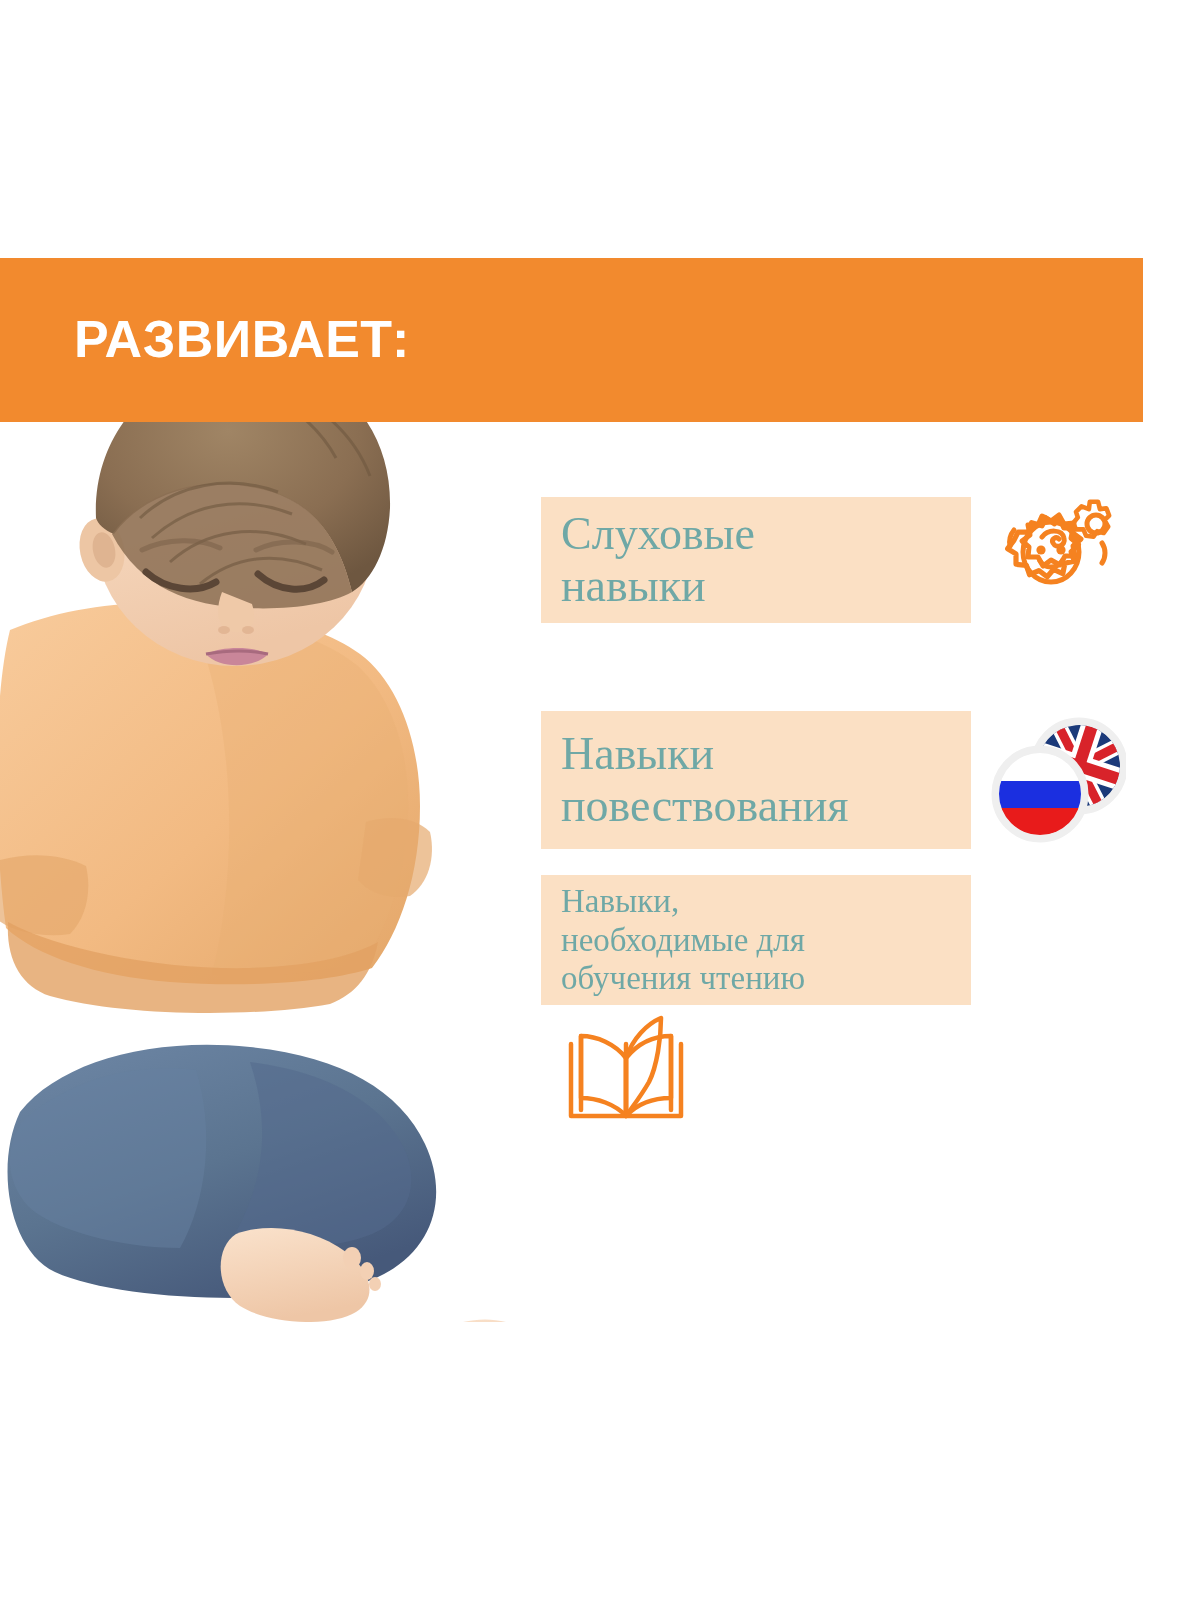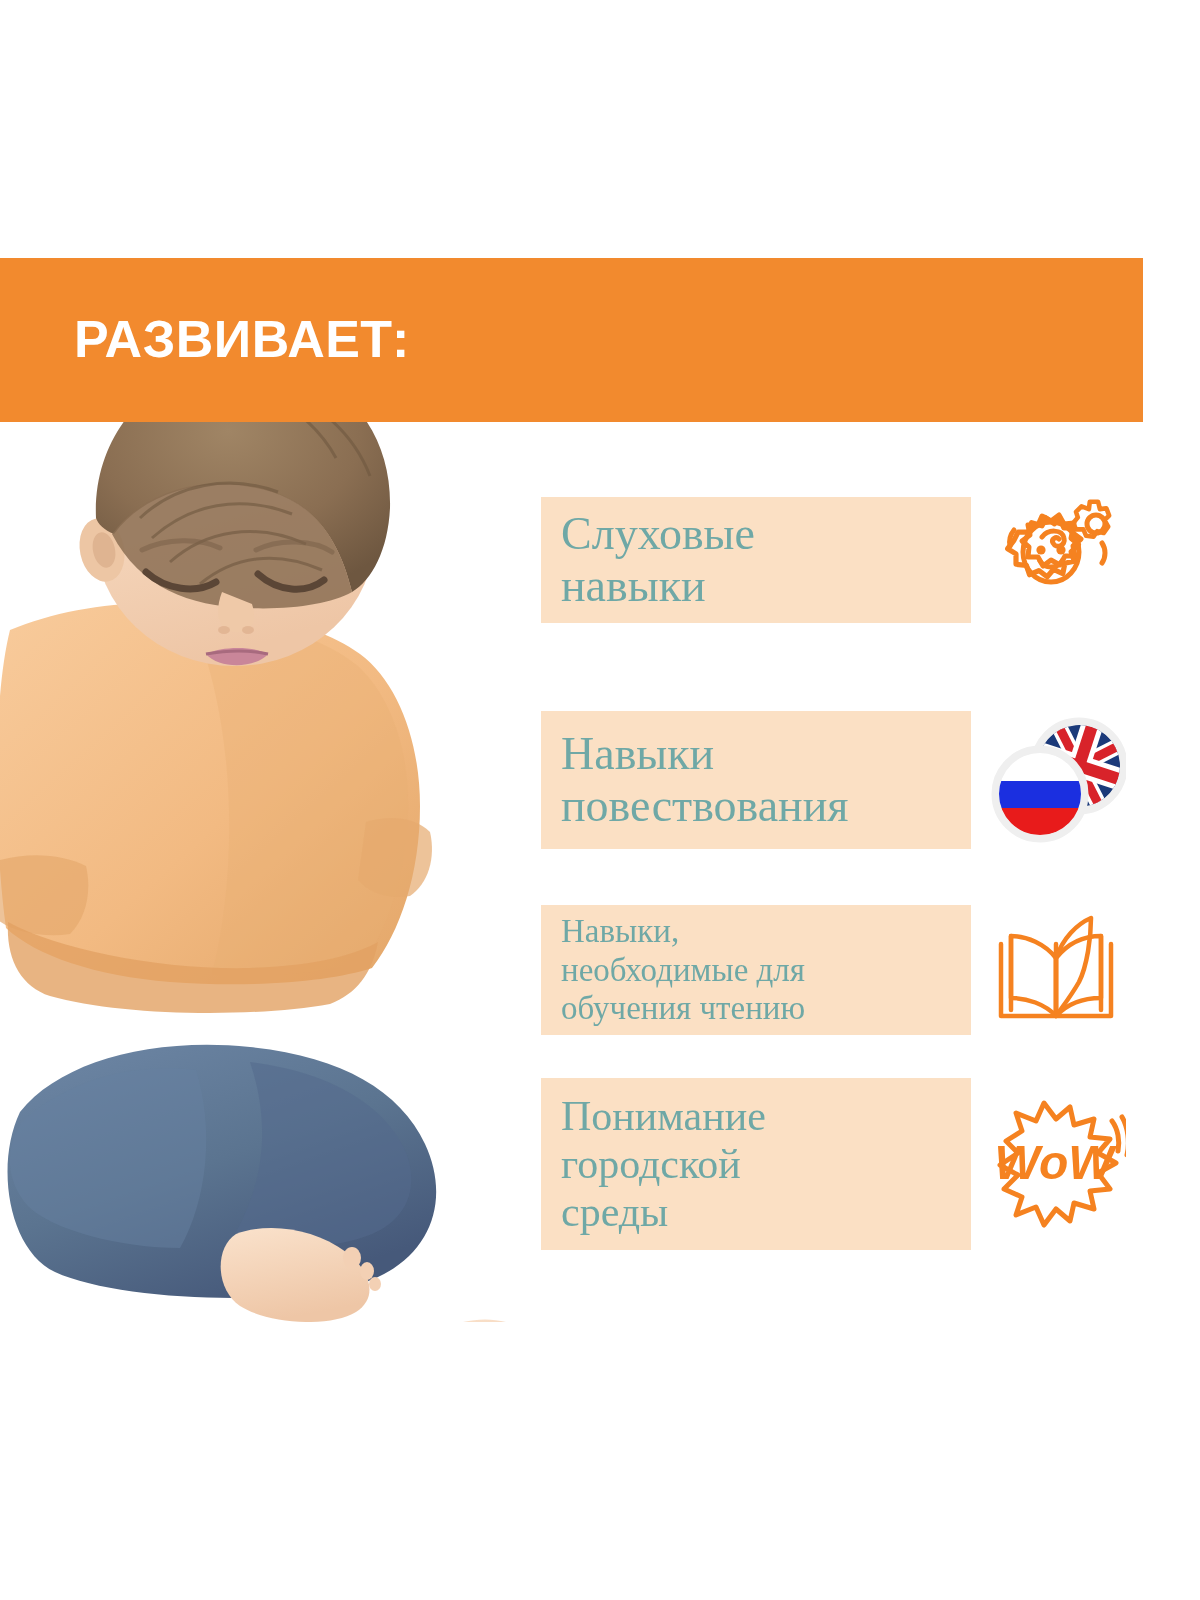--- a/index.html
+++ b/index.html
@@ -63,21 +63,21 @@
   }
   .feature-row {
     position: absolute;
     left: 0;
     width: 620px;
     display: flex;
     align-items: flex-start;
   }
   .feature-row.r0 { top: 0px; }
   .feature-row.r1 { top: 214px; }
-  .feature-row.r2 { top: 408px; }
+  .feature-row.r2 { top: 378px; flex-direction: column; }
   .feature-row.r3 { top: 581px; }
 
   .chip {
     background: #FBE0C4;
     width: 430px;
     display: flex;
     align-items: center;
     flex-shrink: 0;
   }
   .chip-text {
@@ -484,38 +484,15 @@
             <path d="M18 22 C 34 22 52 30 63 44 L63 102 C 52 90 34 84 18 84 Z"></path>
 
             <path d="M108 22 C 92 22 76 28 63 44 L63 102 C 76 88 92 84 108 84 Z"></path>
 
             <path d="M63 44 C 70 24 84 10 98 4 C 98 24 94 52 86 68 C 78 82 70 92 63 102"></path>
           </g>
         </svg>
       </div>
     </div>
 
-    <div class="feature-row r3">
-      <div class="chip">
-        <div class="chip-text">Понимание
-городской
-среды</div>
-      </div>
-      <div class="icon-slot">
-        <svg width="140" height="134" viewBox="0 0 140 134" xmlns="http://www.w3.org/2000/svg">
-
-          <path d="M20 44 L36 34 L30 16 L50 24 L58 6 L70 22 L84 10 L88 28
-                   L108 22 L104 40 L124 42 L112 56 L130 66 L112 76 L124 92
-                   L104 94 L108 112 L88 106 L84 124 L70 112 L58 128 L50 110
-                   L30 118 L36 100 L18 92 L32 78 L14 68 L32 56 Z" fill="none" stroke="#F58220" stroke-width="5" stroke-linejoin="round" stroke-linecap="round"></path>
-
-          <g fill="none" stroke="#F58220" stroke-width="5" stroke-linecap="round">
-            <path d="M126 24 C 132 32 134 44 132 54"></path>
-            <path d="M136 20 C 142 30 144 46 141 58"></path>
-          </g>
-
-          <text x="68" y="82" text-anchor="middle" font-family="'Liberation Sans', sans-serif" font-size="48" font-weight="bold" font-style="italic" fill="#F58220">WoW</text>
-        </svg>
-      </div>
-    </div>
 
   </div>
 </div>
 
 </body></html>

